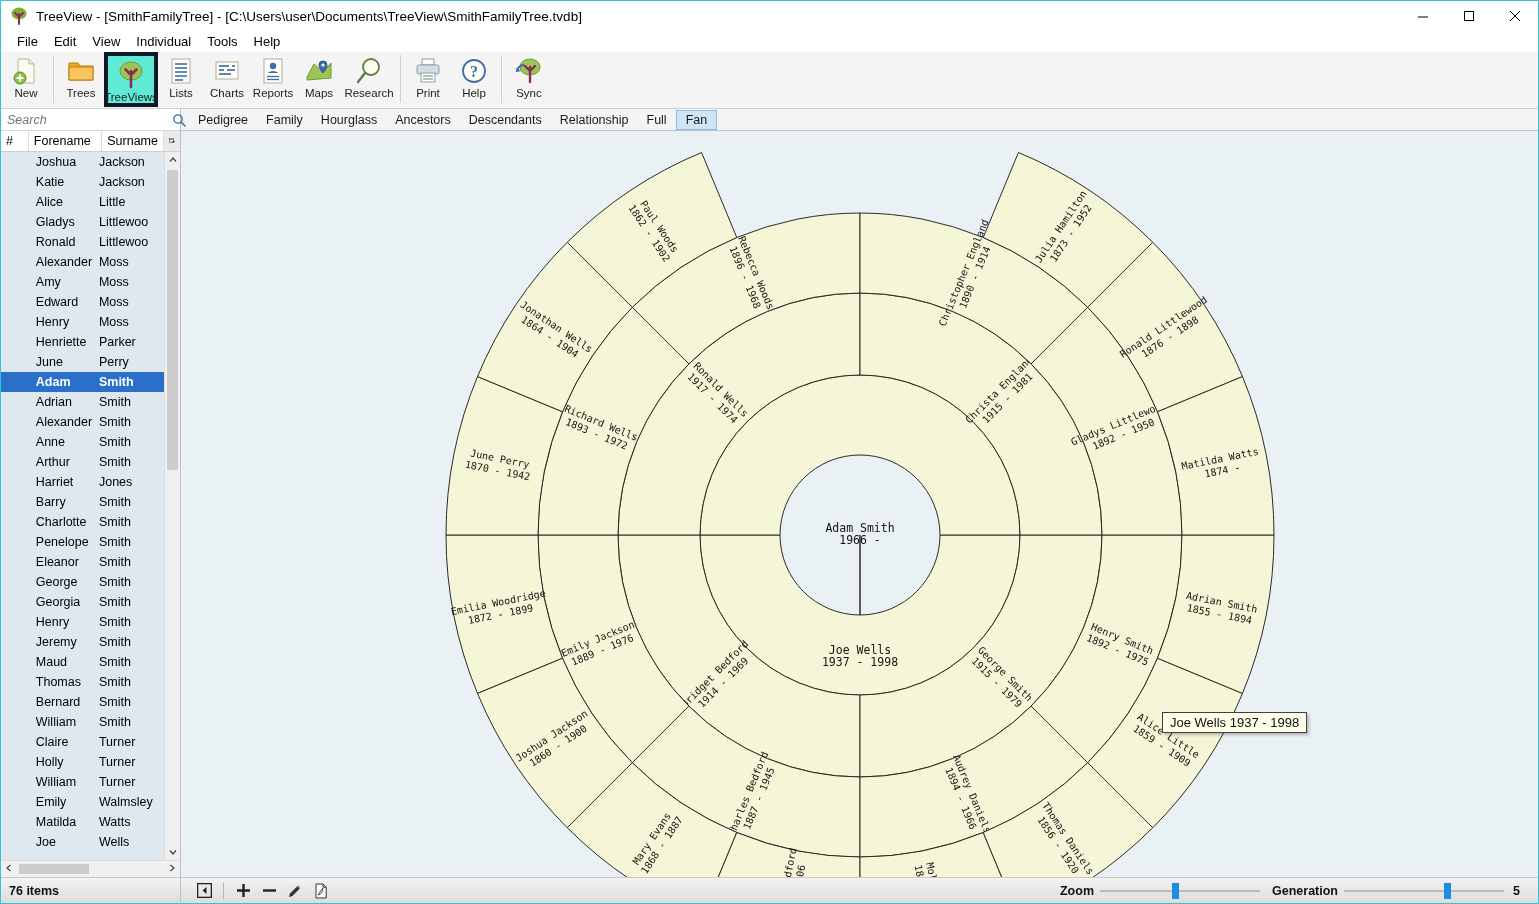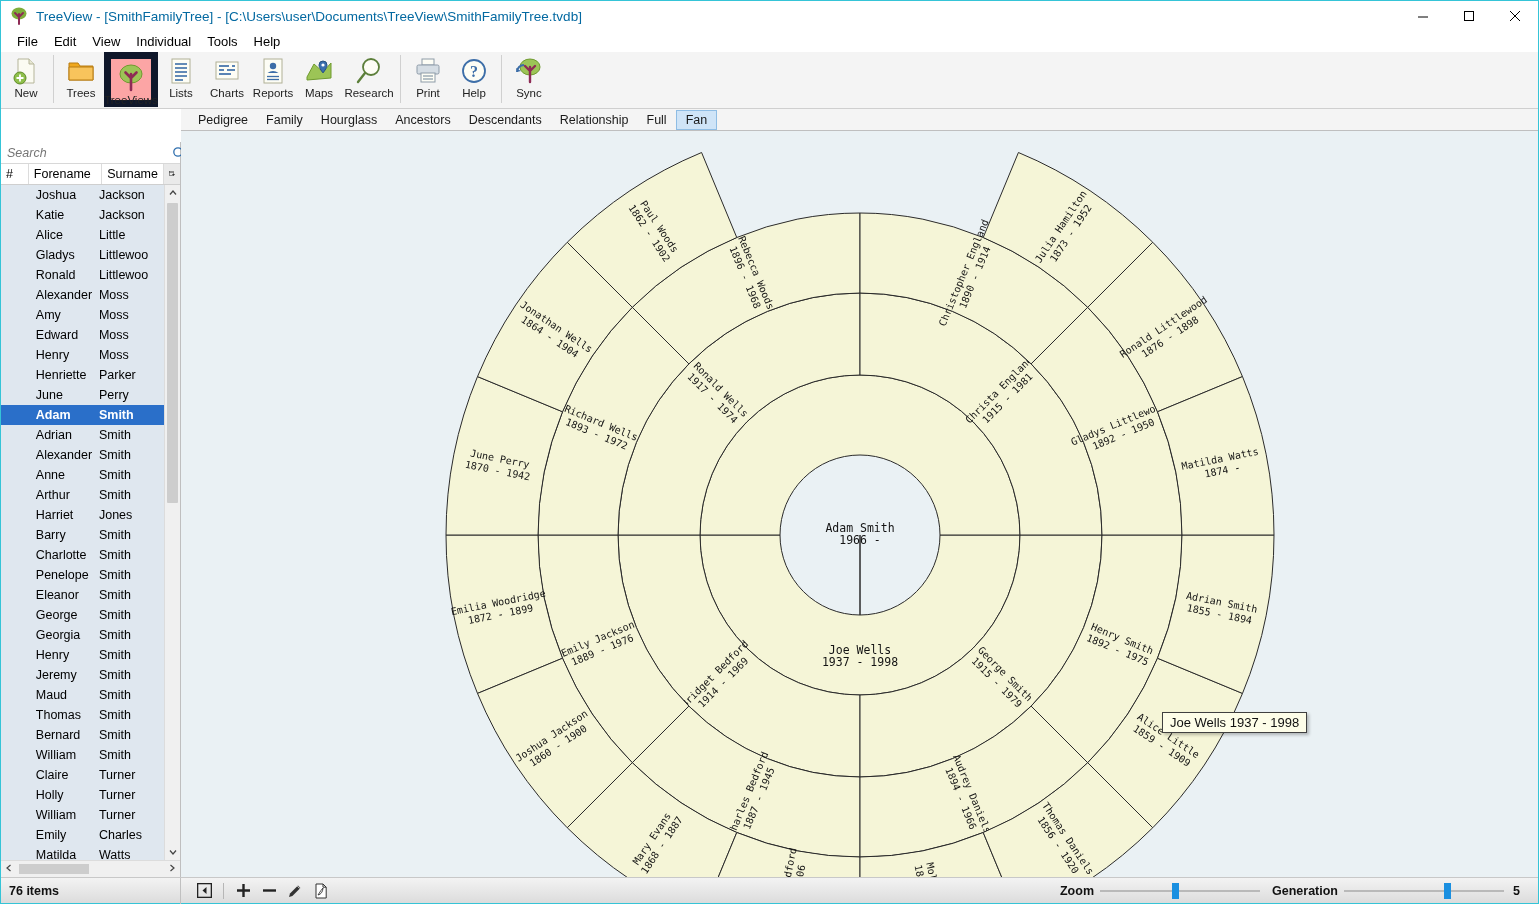--- a/index.html
+++ b/index.html
@@ -19,21 +19,21 @@
     position:relative;
   }
   
   .titlebar {
     height:30px; min-height:30px;
     display:flex; align-items:center;
     background:#ffffff;
     padding-left:8px;
   }
   .app-logo { width:20px; height:20px; position:relative; margin-right:7px; flex:0 0 auto;}
-  .title-text { font-size:13.5px; color:#0369a1; white-space:nowrap; }
+  .title-text { font-size:13.5px; color:#000000; white-space:nowrap; }
   .win-btns { margin-left:auto; display:flex; height:30px; }
   .win-btn {
     width:46px; height:30px; display:flex; align-items:center; justify-content:center;
     font-size:14px; color:#000; font-family:"DejaVu Sans", sans-serif;
   }
 
   
   .menubar {
     height:21px; min-height:21px;
     display:flex; align-items:center;
@@ -52,35 +52,34 @@
     padding-left:2px;
   }
   .tb-btn {
     width:46px; height:55px;
     display:flex; flex-direction:column; align-items:center; justify-content:flex-start;
     padding-top:4px;
     font-size:11.5px; color:#222;
     position:relative;
   }
   .tb-btn.wide { width:54px; }
-  .tb-btn.sel { background:#fca5a5; border:7px solid #0f172a; }
+  .tb-btn.sel { background:#5eead4; border:4px solid #0f172a; }
   .tb-ico { width:30px; height:30px; position:relative; margin-bottom:2px; }
   .tb-lbl { line-height:11px; white-space:nowrap; }
   .tb-sep { width:1px; height:48px; background:#d0d0d0; margin:3px 4px 0 4px; }
 
   
   .body { flex:1; display:flex; min-height:0; }
 
   
   .leftpane {
     width:180px; min-width:180px;
     display:flex; flex-direction:column;
     background:#6d28d9;
     border-right:1px solid #bfbfbf;
-    margin-top:33px;
   }
   .searchrow {
     height:22px; min-height:22px;
     display:flex; align-items:center;
     border-bottom:1px solid #d8d8d8;
     padding:0 4px;
     background:#fff;
   }
   .searchrow input {
     flex:1; border:0; outline:0; font-style:italic; color:#7a7a7a;
@@ -532,21 +531,21 @@
               <span class="lsn">Turner</span>
             </div>
             <div class="lrow">
               <span class="lnum"></span>
               <span class="lfn">William</span>
               <span class="lsn">Turner</span>
             </div>
             <div class="lrow">
               <span class="lnum"></span>
               <span class="lfn">Emily</span>
-              <span class="lsn">Charles</span>
+              <span class="lsn">Walmsley</span>
             </div>
             <div class="lrow">
               <span class="lnum"></span>
               <span class="lfn">Matilda</span>
               <span class="lsn">Watts</span>
             </div>
             <div class="lrow">
               <span class="lnum"></span>
               <span class="lfn">Joe</span>
               <span class="lsn">Wells</span>

